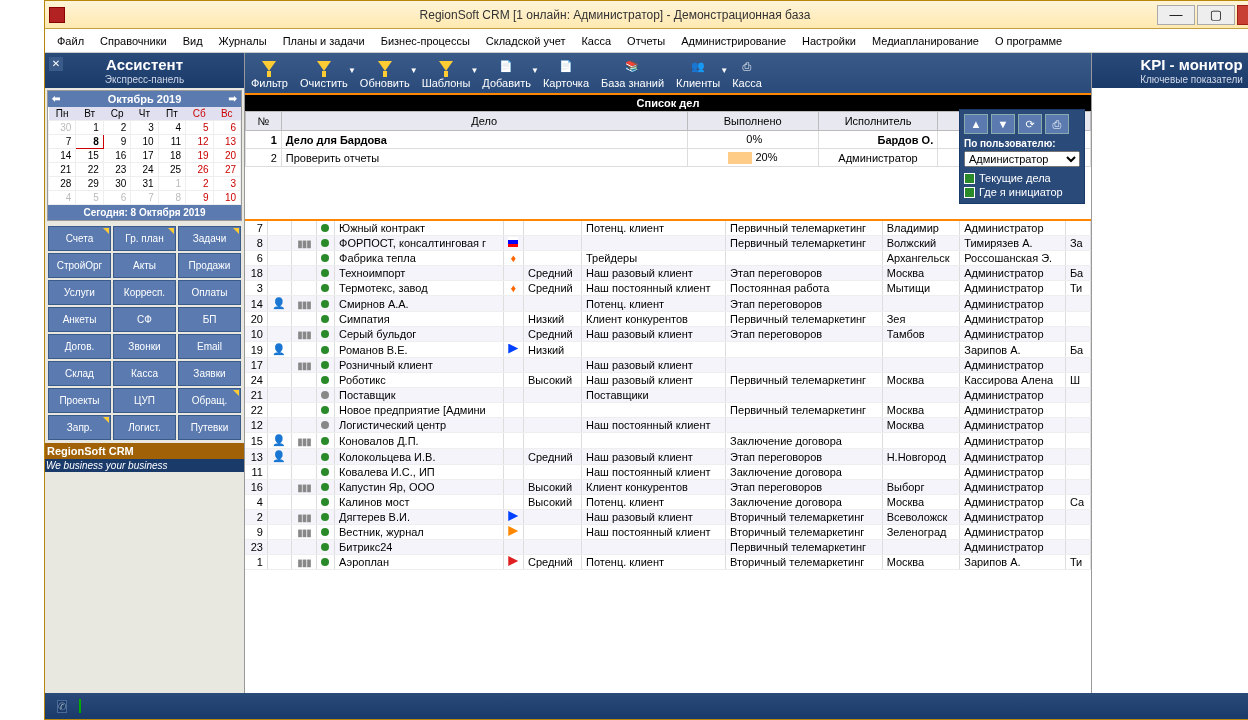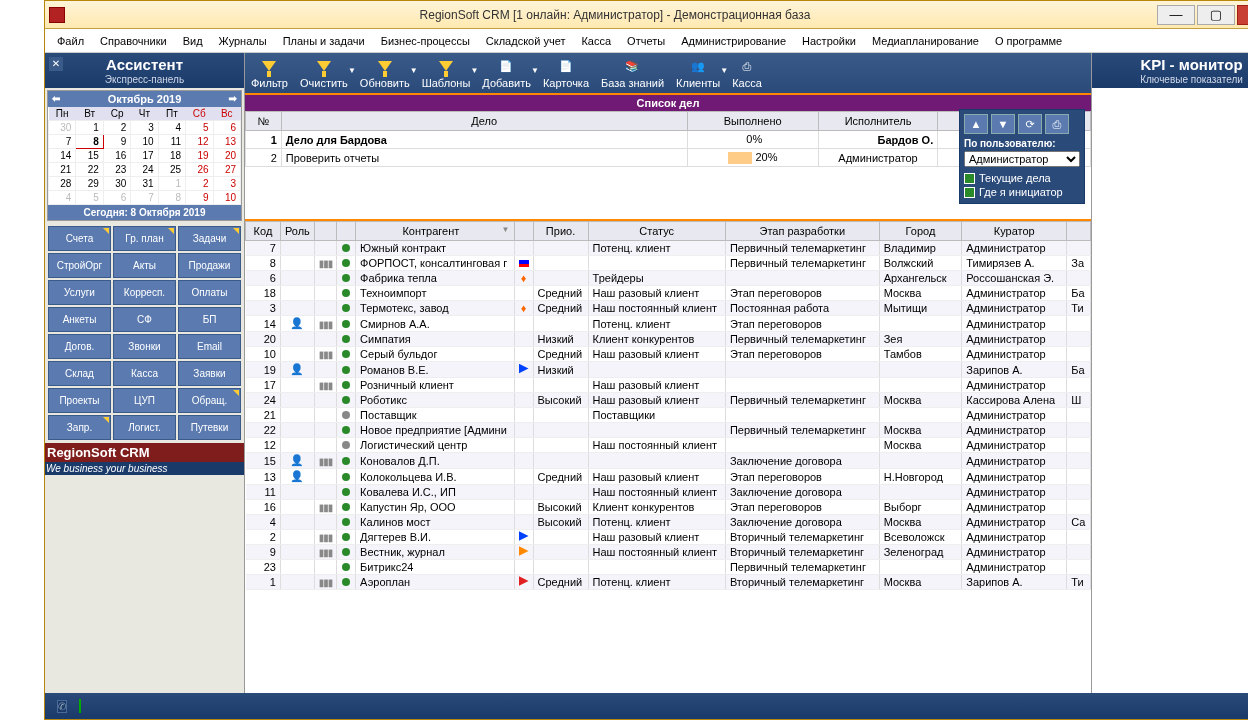--- a/index.html
+++ b/index.html
@@ -32,31 +32,31 @@
 .cal td.wk { color: #c00; }
 .cal td.today { background: #fff; border: 1px solid #c00; font-weight: bold; }
 .cal-today { background: #5a7ab0; color: #fff; text-align: center; padding: 2px; font-size: 10px; font-weight: bold; }
 .btn-grid { display: grid; grid-template-columns: repeat(3,1fr); gap: 2px; padding: 3px; }
 .pbtn { background: #5a7ab0; color: #fff; padding: 6px 2px; text-align: center; position: relative; font-size: 10px; border: 1px solid #3a5a8a; }
 .pbtn .corner { position: absolute; top: 1px; right: 1px; width: 0; height: 0; border-left: 6px solid transparent; border-top: 6px solid #ffcc33; }
 .logo-area { margin-top: auto; padding: 10px; text-align: center; }
 .logo-box { width: 60px; height: 60px; background: #b22222; border-radius: 10px; margin: 0 auto 6px; color: #fff; font-size: 8px; display: flex; flex-direction: column; align-items: center; justify-content: center; }
 .logo-box .dots { display: grid; grid-template-columns: repeat(3,8px); gap: 2px; margin-bottom: 2px; }
 .logo-box .dots span { width: 8px; height: 8px; background: #fff; border-radius: 50%; }
-.logo-txt1 { color: #fff; background: #7f1d1d; font-weight: bold; font-size: 13px; padding: 2px; }
+.logo-txt1 { color: #fff; background: #a16207; font-weight: bold; font-size: 11px; padding: 2px; }
 .logo-txt2 { color: #fff; background: #1a3a6a; font-style: italic; font-size: 10px; padding: 1px; }
 .left-bottom { background: #1a3a6a; }
 .center { flex: 1; display: flex; flex-direction: column; min-width: 0; position: relative; }
 .toolbar { background: linear-gradient(#3a5a8a,#2a4a7a); padding: 4px 6px; display: flex; align-items: flex-end; gap: 12px; border-bottom: 2px solid #ff8800; }
 .tbtn { display: flex; flex-direction: column; align-items: center; color: #fff; font-size: 10px; gap: 2px; position: relative; }
 .tbtn .ico { width: 22px; height: 18px; display: flex; align-items: center; justify-content: center; font-size: 14px; }
 .tbtn .dd { position: absolute; right: -8px; bottom: 14px; color: #fff; font-size: 8px; }
 .funnel { width: 0; height: 0; border-left: 7px solid transparent; border-right: 7px solid transparent; border-top: 10px solid #ffcc33; position: relative; }
 .funnel::after { content:''; position: absolute; left: -2px; top: 0; width: 4px; height: 6px; background: #ffcc33; }
-.tasks-hdr { background: #701a75; color: #fff; text-align: center; font-weight: bold; padding: 2px; }
+.tasks-hdr { background: #000000; color: #fff; text-align: center; font-weight: bold; padding: 2px; }
 .tasks-tbl { border-collapse: collapse; width: 100%; }
 .tasks-tbl th { background: #e8e8f0; border: 1px solid #bbb; padding: 3px; font-weight: normal; }
 .tasks-tbl td { border: 1px solid #ddd; padding: 2px 4px; background: #fff; }
 .tasks-tbl td.pct .bar { height: 12px; background: #ffcc88; display: inline-block; vertical-align: middle; }
 .tasks-area { height: 110px; background: #fff; border-bottom: 2px solid #ff8800; overflow: hidden; position: relative; }
 .grid-area { flex: 1; overflow: auto; background: #fff; }
 .grid { border-collapse: collapse; width: 100%; }
 .grid th { background: #e8e8f0; border: 1px solid #bbb; padding: 3px 4px; font-weight: normal; white-space: nowrap; position: sticky; top: 0; }
 .grid th .dd { float: right; color: #888; font-size: 8px; }
 .grid td { border-right: 1px solid #ddd; border-bottom: 1px solid #eee; padding: 1px 4px; white-space: nowrap; overflow: hidden; }
@@ -325,34 +325,20 @@
                 <td style="text-align:center;">Администратор</td>
                 <td></td>
               </tr>
             </tbody>
           </table>
       </div>
       <div class="grid-area">
         <table class="grid" id="grid">
             <tbody>
               <tr>
-                <th style="width:40px">Код</th>
-                <th style="width:28px">Роль</th>
-                <th style="width:20px"></th>
-                <th style="width:20px"></th>
-                <th style="width:160px">Контрагент<span class="dd">▼</span></th>
-                <th style="width:18px"></th>
-                <th style="width:56px">Прио.</th>
-                <th style="width:140px">Статус</th>
-                <th style="width:160px">Этап разработки</th>
-                <th style="width:90px">Город</th>
-                <th style="width:110px">Куратор</th>
-                <th style="width:24px"></th>
-              </tr>
-              <tr>
                 <td style="text-align:right">7</td>
                 <td style="text-align:center"></td>
                 <td style="text-align:center"></td>
                 <td style="text-align:center"><span class="dot g"></span></td>
                 <td>Южный контракт</td>
                 <td style="text-align:center"></td>
                 <td></td>
                 <td>Потенц. клиент</td>
                 <td>Первичный телемаркетинг</td>
                 <td>Владимир</td>

